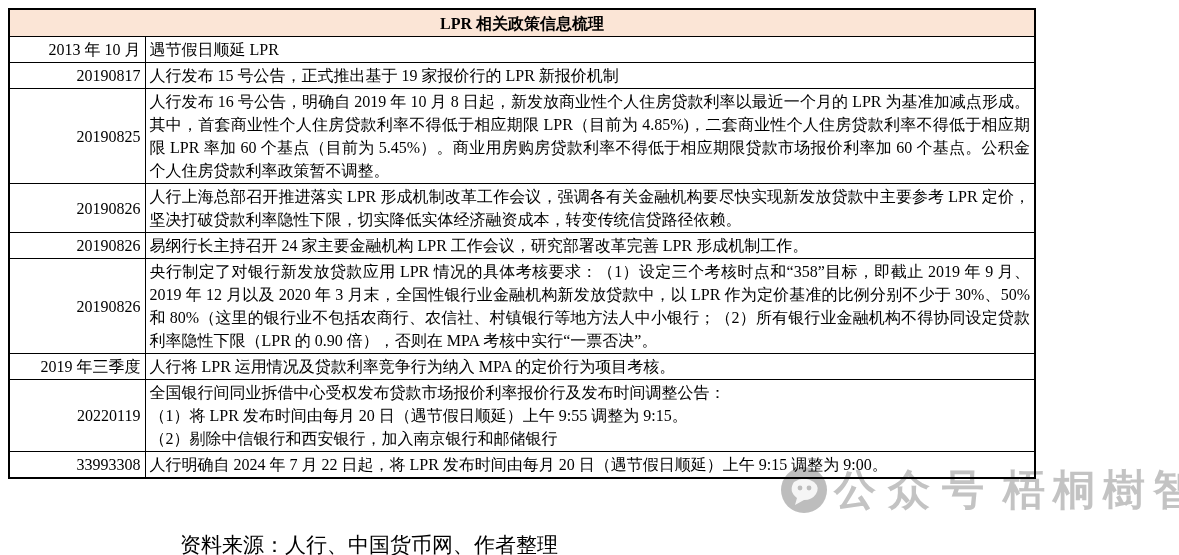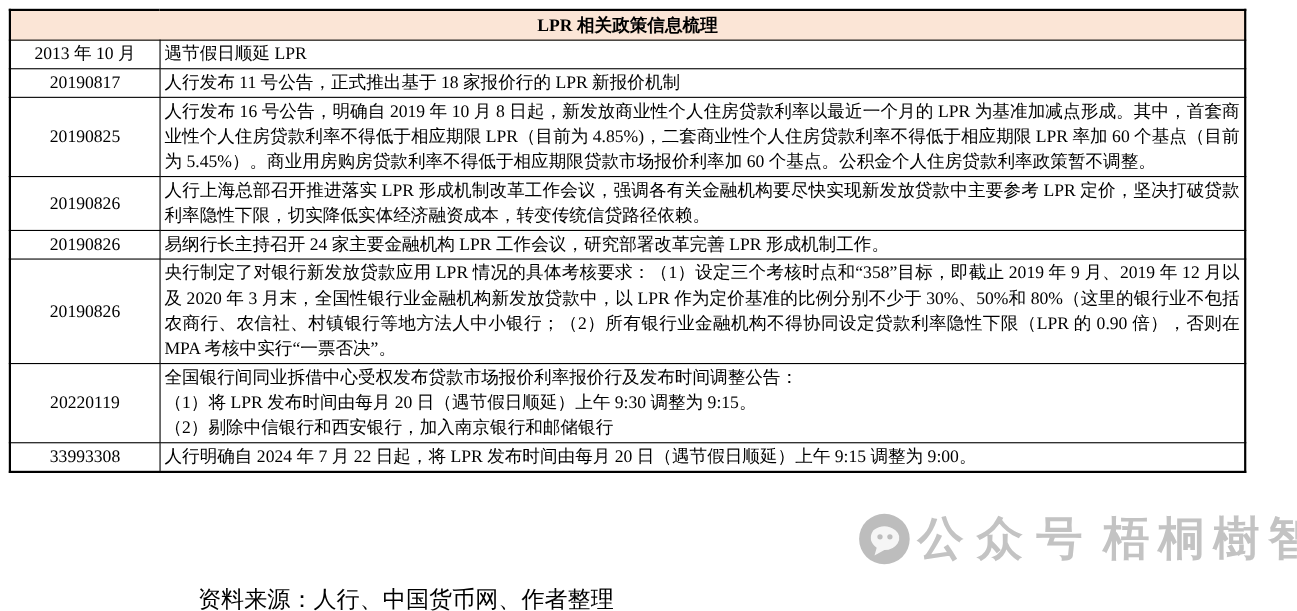--- a/index.html
+++ b/index.html
@@ -7,21 +7,21 @@
     width:1179px;height:555px;
     background:#ffffff;
     font-family:"Liberation Serif","DejaVu Serif",serif;
     color:#000;
     position:relative;
     overflow:hidden;
   }
   .table-wrap{
     position:absolute;
     left:8px;top:8px;
-    width:1125px;
+    width:1028px;
     z-index:1;
   }
   table.policy{
     width:100%;
     border-collapse:collapse;
     border:2px solid #000;
     table-layout:fixed;
   }
   table.policy th, table.policy td{
     border:1px solid #000;
@@ -32,21 +32,21 @@
   }
   th.title{
     background:#FBE5D6;
     font-weight:bold;
     text-align:center;
     height:24px;
     padding:1px 0;
   }
   col.c-date{width:136px;}
   td.date{
-    text-align:center;
+    text-align:right;
     white-space:nowrap;
     padding:1px 2px;
   }
   td.content{
     text-align:justify;
     text-justify:inter-ideograph;
     white-space:pre-line;
     padding:1px 8px 1px 10px;
   }
   .source-note{
@@ -103,42 +103,46 @@
     <tbody>
         <tr>
       <th class="title" colspan="2">LPR 相关政策信息梳理</th>
     </tr>
     <tr>
       <td class="date">2013 年 10 月</td>
       <td class="content">遇节假日顺延 LPR</td>
     </tr>
     <tr>
       <td class="date">20190817</td>
-      <td class="content">人行发布 11 号公告，正式推出基于 18 家报价行的 LPR 新报价机制</td>
+      <td class="content">人行发布 15 号公告，正式推出基于 19 家报价行的 LPR 新报价机制</td>
     </tr>
     <tr>
       <td class="date">20190825</td>
       <td class="content">人行发布 16 号公告，明确自 2019 年 10 月 8 日起，新发放商业性个人住房贷款利率以最近一个月的 LPR 为基准加减点形成。其中，首套商业性个人住房贷款利率不得低于相应期限 LPR（目前为 4.85%)，二套商业性个人住房贷款利率不得低于相应期限 LPR 率加 60 个基点（目前为 5.45%）。商业用房购房贷款利率不得低于相应期限贷款市场报价利率加 60 个基点。公积金个人住房贷款利率政策暂不调整。</td>
     </tr>
     <tr>
       <td class="date">20190826</td>
       <td class="content">人行上海总部召开推进落实 LPR 形成机制改革工作会议，强调各有关金融机构要尽快实现新发放贷款中主要参考 LPR 定价，坚决打破贷款利率隐性下限，切实降低实体经济融资成本，转变传统信贷路径依赖。</td>
     </tr>
     <tr>
       <td class="date">20190826</td>
       <td class="content">易纲行长主持召开 24 家主要金融机构 LPR 工作会议，研究部署改革完善 LPR 形成机制工作。</td>
     </tr>
     <tr>
       <td class="date">20190826</td>
       <td class="content">央行制定了对银行新发放贷款应用 LPR 情况的具体考核要求：（1）设定三个考核时点和“358”目标，即截止 2019 年 9 月、2019 年 12 月以及 2020 年 3 月末，全国性银行业金融机构新发放贷款中，以 LPR 作为定价基准的比例分别不少于 30%、50%和 80%（这里的银行业不包括农商行、农信社、村镇银行等地方法人中小银行；（2）所有银行业金融机构不得协同设定贷款利率隐性下限（LPR 的 0.90 倍），否则在 MPA 考核中实行“一票否决”。</td>
     </tr>
     <tr>
+      <td class="date">2019 年三季度</td>
+      <td class="content">人行将 LPR 运用情况及贷款利率竞争行为纳入 MPA 的定价行为项目考核。</td>
+    </tr>
+    <tr>
       <td class="date">20220119</td>
       <td class="content">全国银行间同业拆借中心受权发布贷款市场报价利率报价行及发布时间调整公告：
-（1）将 LPR 发布时间由每月 20 日（遇节假日顺延）上午 9:30 调整为 9:15。
+（1）将 LPR 发布时间由每月 20 日（遇节假日顺延）上午 9:55 调整为 9:15。
 （2）剔除中信银行和西安银行，加入南京银行和邮储银行</td>
     </tr>
     <tr>
       <td class="date">33993308</td>
       <td class="content">人行明确自 2024 年 7 月 22 日起，将 LPR 发布时间由每月 20 日（遇节假日顺延）上午 9:15 调整为 9:00。</td>
     </tr>
   </tbody>
     </table>
 </div>
 

